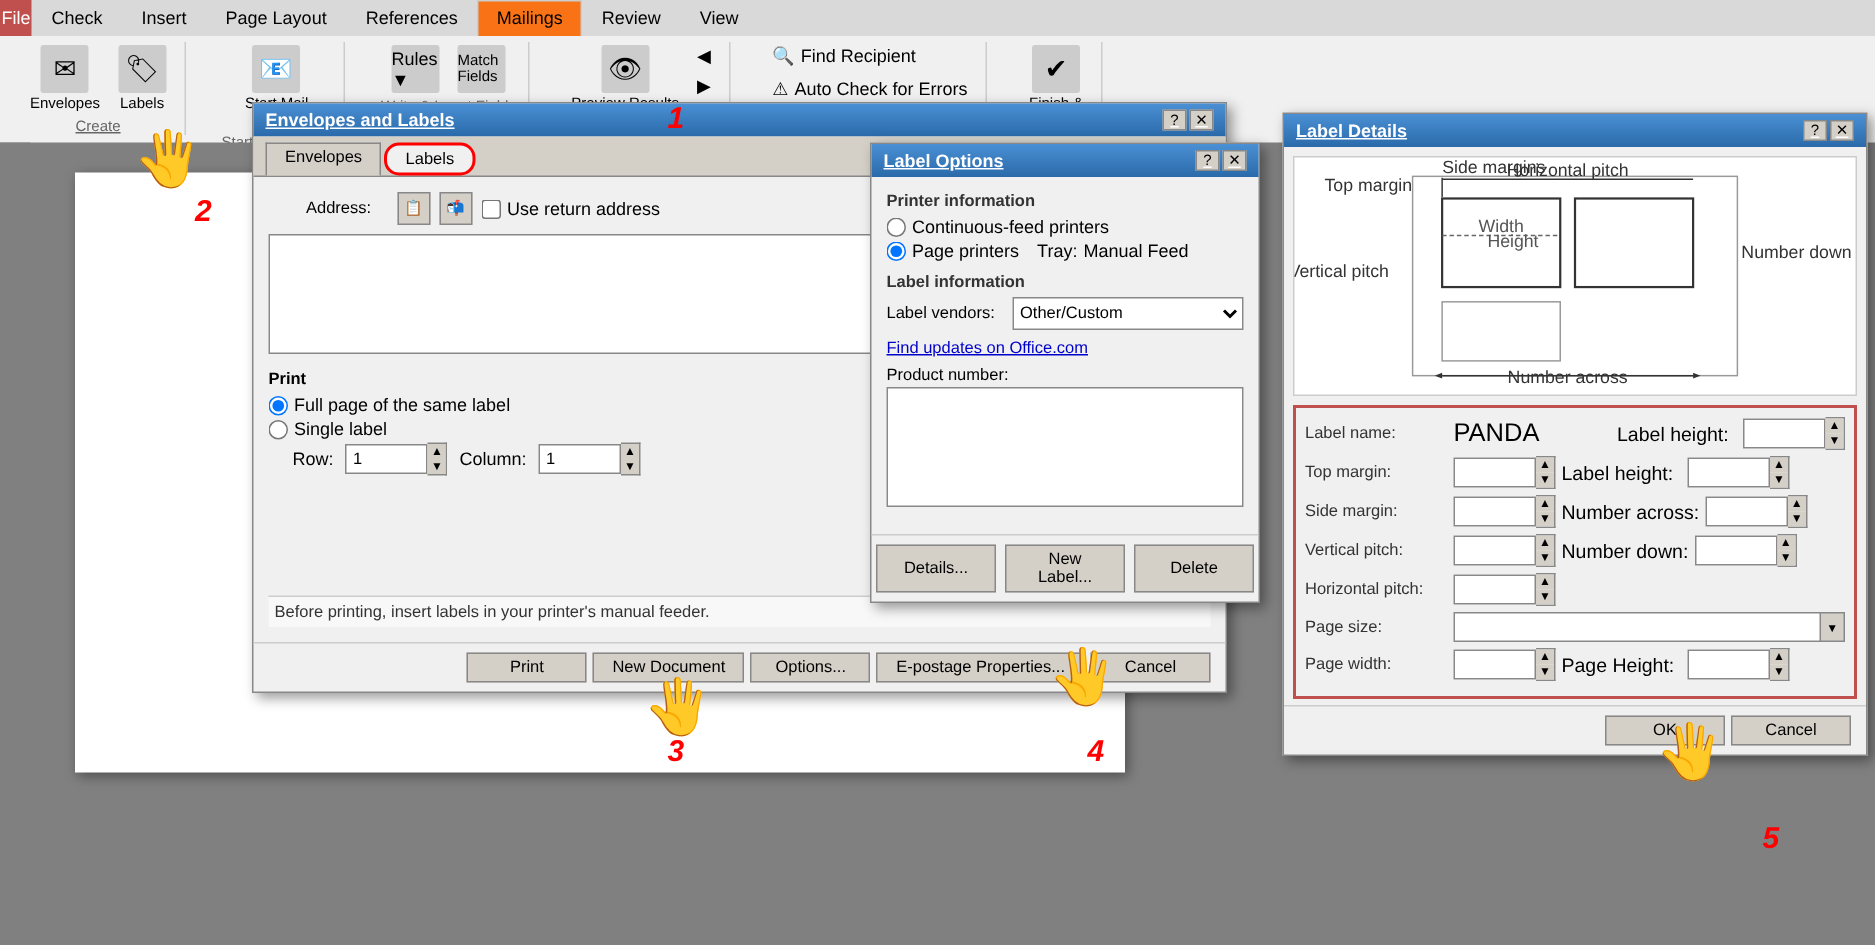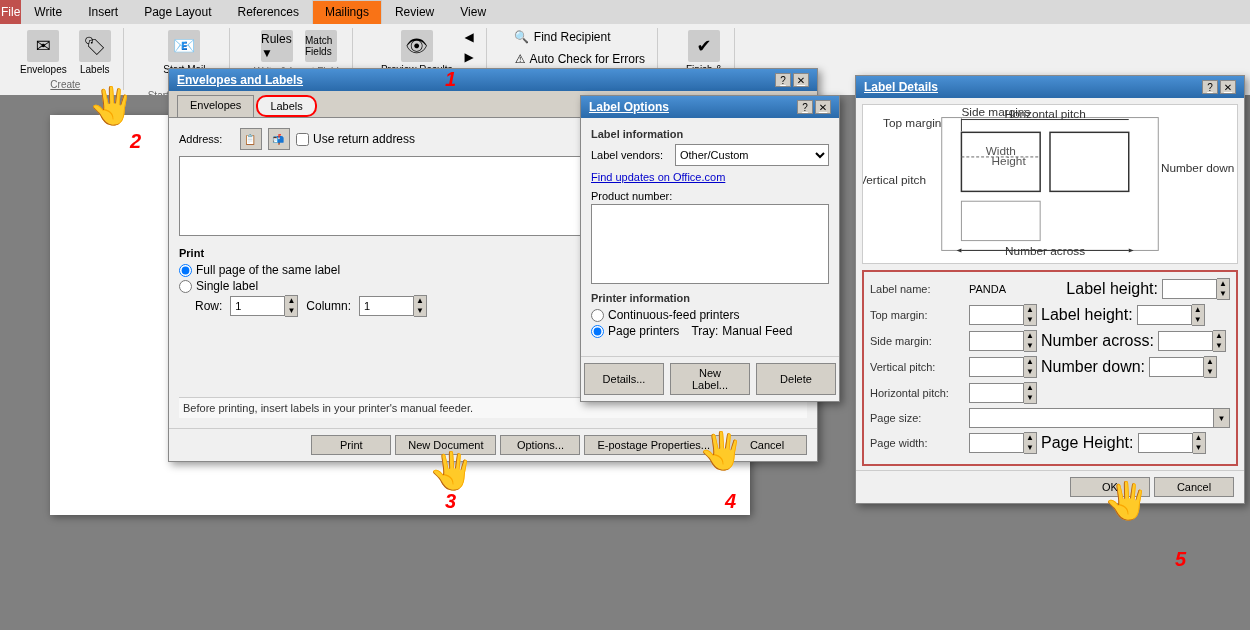--- a/index.html
+++ b/index.html
@@ -33,21 +33,21 @@
     .title-controls { display: flex; gap: 2px; }
     .title-btn { width: 16px; height: 14px; background: #d4d0c8; border: 1px solid #888; cursor: pointer; font-size: 10px; display: flex; align-items: center; justify-content: center; }
 
     
     .dialog-tabs { display: flex; border-bottom: 1px solid #888; background: #d4d0c8; padding-top: 4px; padding-left: 8px; }
     .dialog-tab { padding: 3px 12px; border: 1px solid #888; border-bottom: none; background: #d4d0c8; cursor: pointer; margin-right: 2px; font-size: 11px; }
     .dialog-tab.active { background: #f0f0f0; }
     .dialog-tab.highlighted { border: 2px solid red; border-radius: 10px; background: #f0f0f0; }
 
     .dialog-body { padding: 10px; }
-    .field-row { display: flex; align-items: center; margin-bottom: 6px; gap: 6px; }
+    .field-row { display: flex; align-items: center; margin-bottom: 6px; gap: 6px; margin-left: 25px; }
     .field-label { font-size: 11px; min-width: 55px; }
     .address-textarea { width: 100%; height: 80px; border: 1px solid #888; background: white; resize: none; font-size: 11px; padding: 4px; }
     .icon-btn-small { width: 22px; height: 22px; background: #d4d0c8; border: 1px solid #888; cursor: pointer; display: flex; align-items: center; justify-content: center; font-size: 10px; }
     .checkbox-row { display: flex; align-items: center; gap: 4px; font-size: 11px; }
     .section-title { font-weight: bold; font-size: 11px; margin-bottom: 4px; }
     .radio-row { display: flex; align-items: center; gap: 4px; font-size: 11px; margin-bottom: 2px; }
 
     .label-preview-section { border: 1px solid #888; padding: 6px; margin-left: 10px; width: 180px; }
     .label-preview-name { font-size: 11px; font-weight: bold; margin-bottom: 4px; }
     .label-lines { border: 1px solid #888; width: 150px; height: 80px; background: white; margin: 0 auto; }
@@ -70,27 +70,27 @@
     .product-label { font-size: 11px; margin-bottom: 2px; }
     .product-list { border: 1px solid #888; background: white; height: 80px; overflow-y: auto; font-size: 11px; }
 
     
     .dialog-label-details { position: absolute; top: 75px; left: 855px; width: 390px; background: #f0f0f0; border: 1px solid #888; box-shadow: 3px 3px 8px rgba(0,0,0,0.4); z-index: 30; }
     .preview-area { background: white; border: 1px solid #ccc; margin: 6px; height: 160px; position: relative; }
 
     .details-grid { border: 2px solid #c0504d; margin: 4px 6px; padding: 6px; }
     .details-row { display: flex; align-items: center; gap: 4px; margin-bottom: 4px; }
     .details-label { font-size: 11px; min-width: 95px; color: #333; }
-    .details-value { font-size: 11px; flex: 1; }
+    .details-value { font-size: 17px; flex: 1; }
     .spin-field { display: flex; align-items: center; }
     .spin-input { width: 55px; height: 20px; border: 1px solid #888; background: white; padding: 1px 4px; font-size: 11px; }
     .spin-arrows { display: flex; flex-direction: column; border: 1px solid #888; border-left: none; }
     .spin-arrow { width: 12px; height: 10px; background: #d4d0c8; border: none; cursor: pointer; font-size: 8px; display: flex; align-items: center; justify-content: center; line-height: 1; }
     .details-right { min-width: 130px; display: flex; align-items: center; gap: 4px; }
-    .details-right-label { font-size: 16px; min-width: 80px; }
+    .details-right-label { font-size: 13px; min-width: 80px; }
     .page-size-select { display: flex; align-items: center; flex: 1; }
     .page-size-input { flex: 1; height: 20px; border: 1px solid #888; background: white; padding: 1px 4px; font-size: 11px; }
     .dropdown-arrow { width: 16px; height: 20px; background: #d4d0c8; border: 1px solid #888; border-left: none; display: flex; align-items: center; justify-content: center; cursor: pointer; font-size: 8px; }
 
     
     .num-badge { position: absolute; color: red; font-size: 20px; font-weight: bold; z-index: 50; font-style: italic; }
 
     
     .hand-cursor { position: absolute; font-size: 32px; z-index: 100; transform: scaleX(-1); }
 
@@ -102,21 +102,21 @@
     .preview-svg { width: 100%; height: 100%; }
 
     .label-options-btns { display: flex; justify-content: center; gap: 6px; padding: 6px; border-top: 1px solid #ccc; }
   </style>
 </head>
 <body>
 
 <div class="ribbon">
   <div class="ribbon-tabs">
     <div class="ribbon-tab file">File</div>
-    <div class="ribbon-tab">Write</div>
+    <div class="ribbon-tab">Check</div>
     <div class="ribbon-tab">Insert</div>
     <div class="ribbon-tab">Page Layout</div>
     <div class="ribbon-tab">References</div>
     <div class="ribbon-tab active">Mailings</div>
     <div class="ribbon-tab">Review</div>
     <div class="ribbon-tab">View</div>
   </div>
   <div class="ribbon-content">
 
     <div class="ribbon-group">
@@ -297,46 +297,46 @@
 <div class="dialog-label-options">
   <div class="dialog-title-bar">
     <span>Label Options</span>
     <div class="title-controls">
       <button class="title-btn">?</button>
       <button class="title-btn">✕</button>
     </div>
   </div>
   <div class="dialog-body">
     <div class="section-group">
+      <div class="section-group-title">Printer information</div>
+      <div class="radio-row">
+        <input type="radio" name="printer-type" style="">
+        <span>Continuous-feed printers</span>
+      </div>
+      <div class="radio-row">
+        <input type="radio" name="printer-type" checked="" style="">
+        <span>Page printers</span>
+        <span style="margin-left:8px">Tray:</span>
+        <span>Manual Feed</span>
+      </div>
+    </div>
+    <div class="section-group">
       <div class="section-group-title">Label information</div>
       <div class="select-row">
         <span class="select-label">Label vendors:</span>
         <select class="select-field">
           <option>Other/Custom</option>
         </select>
       </div>
       <div>
         <span class="link-text">Find updates on Office.com</span>
       </div>
       <div class="product-label" style="margin-top:6px">Product number:</div>
       <div style="position:relative">
         <div class="product-list"></div>
-      </div>
-    </div>
-    <div class="section-group">
-      <div class="section-group-title">Printer information</div>
-      <div class="radio-row">
-        <input type="radio" name="printer-type" style="">
-        <span>Continuous-feed printers</span>
-      </div>
-      <div class="radio-row">
-        <input type="radio" name="printer-type" checked="" style="">
-        <span>Page printers</span>
-        <span style="margin-left:8px">Tray:</span>
-        <span>Manual Feed</span>
       </div>
     </div>
   </div>
   <div class="label-options-btns">
     <button class="dialog-btn">Details...</button>
     <button class="dialog-btn">New Label...</button>
     <button class="dialog-btn">Delete</button>
   </div>
 </div>
 

